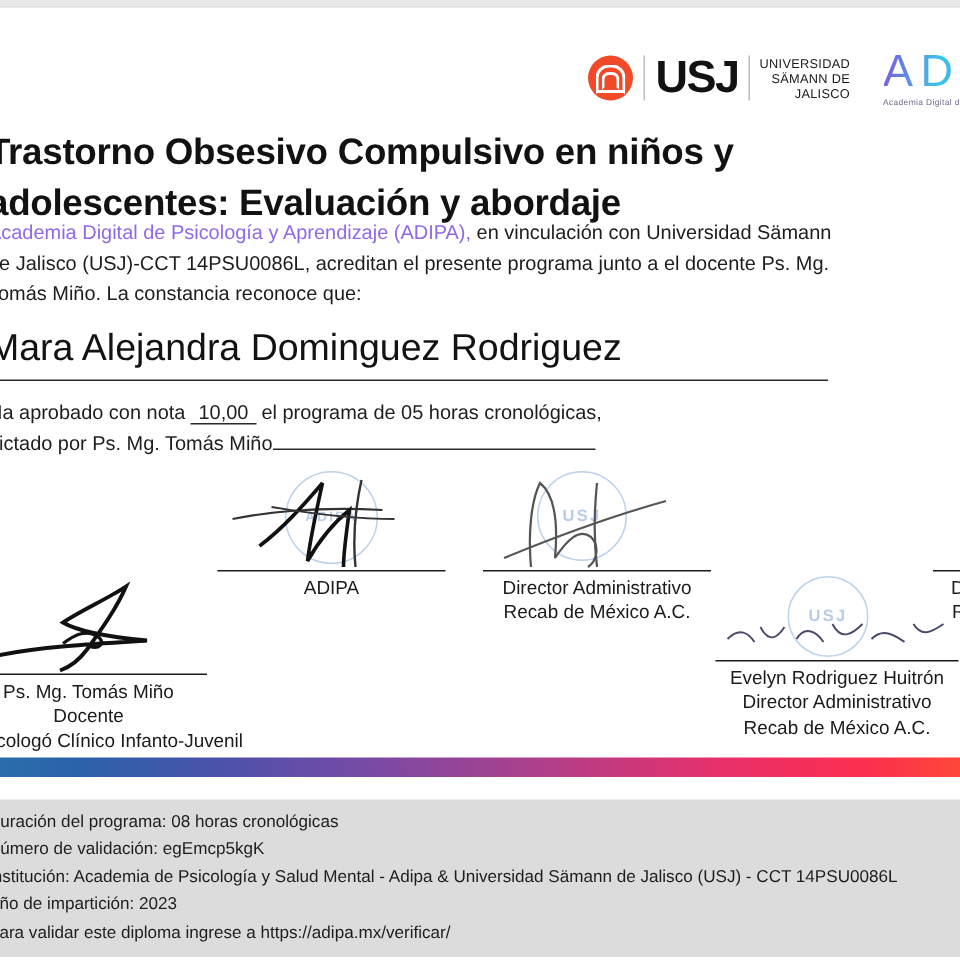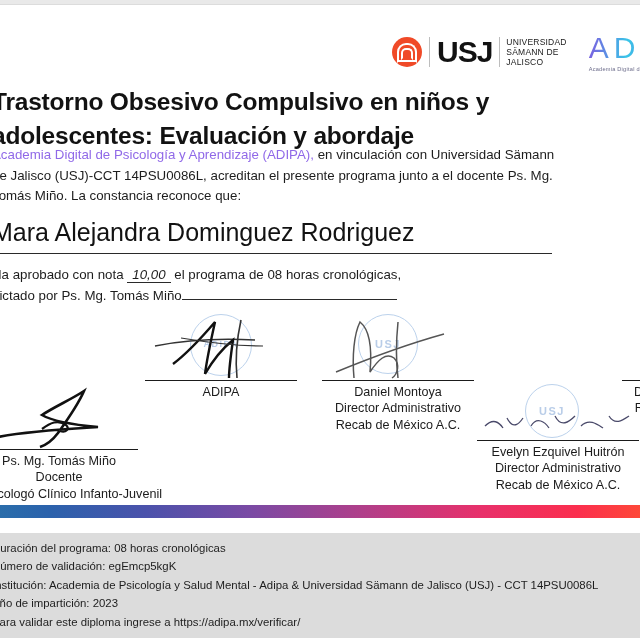--- a/index.html
+++ b/index.html
@@ -69,20 +69,21 @@
   .usj-word {
     font-size: 30px; font-weight: bold; letter-spacing: -1px;
     color: #121212; line-height: 1;
     border-left: 1.5px solid #bdbdbd; padding-left: 7px;
   }
   .usj-sub {
     font-size: 8.5px; line-height: 1.2; color: #1a1a1a;
     letter-spacing: 0.2px;
     border-left: 1.5px solid #bdbdbd; padding-left: 6px;
     white-space: pre-line;
+    text-align: right;
   }
 
   .adipa-logo { position: relative; margin-left: 6px; }
   .adipa-word {
     font-size: 30px; font-weight: 500; letter-spacing: 5px;
     line-height: 1;
     background: linear-gradient(95deg,#7c5ce0 0%,#38c6e8 32%,#6f5fe0 62%,#8a5ce0 100%);
     -webkit-background-clip: text; background-clip: text;
     color: transparent; -webkit-text-fill-color: transparent;
   }
@@ -116,21 +117,21 @@
     border-bottom: 1.4px solid #2a2a2a;
   }
 
   
   .nota {
     position: absolute; left: 70px; top: 259px;
     width: 600px;
     font-size: 13.3px; color: #1d1d1d; line-height: 1.6;
   }
   .nota u { text-decoration: none; border-bottom: 1.2px solid #2a2a2a;
-            padding: 0 5px; font-style: italic; }
+            padding: 0 5px; }
   .nota .tail { border-bottom: 1.2px solid #2a2a2a;
                 display: inline-block; width: 215px; }
 
   
   .sig {
     position: absolute;
     text-align: center;
     font-size: 12.6px; color: #1b1b1b; line-height: 1.3;
   }
   .sig .rule {
@@ -207,21 +208,21 @@
 
     <div class="body-par">
       <span class="brand-purple">Academia Digital de Psicología y Aprendizaje (ADIPA),</span><span> en vinculación con Universidad Sämann de Jalisco (USJ)-CCT 14PSU0086L, acreditan el presente programa junto a el docente Ps. Mg. Tomás Miño. La constancia reconoce que:</span>
     </div>
 
     <div class="student">Mara Alejandra Dominguez Rodriguez</div>
 
     <div class="nota">
       <span>Ha aprobado con nota</span>
       <u>10,00</u>
-      <span>el programa de 08 horas cronológicas,</span><br>
+      <span>el programa de 05 horas cronológicas,</span><br>
       <span>dictado por Ps. Mg. Tomás Miño</span><span class="tail"></span>
     </div>
 
     <div class="sig" style="left:58px; top:444px; width:158px;">
       <div class="ink">
         <svg viewBox="0 0 158 64" preserveAspectRatio="none">
           <path d="M18 52 C48 46, 86 44, 118 42 C96 40, 72 36, 62 30
                    C74 22, 92 14, 104 6 C98 20, 88 34, 78 48
                    C72 56, 66 60, 60 62" fill="none" stroke="#111" stroke-width="2.6"></path>
           <path d="M62 44 C70 38, 78 34, 86 40 C90 44, 86 48, 80 46" fill="none" stroke="#111" stroke-width="2.2"></path>
@@ -256,38 +257,37 @@
       </div>
       <div class="ink">
         <svg viewBox="0 0 152 64" preserveAspectRatio="none">
           <path d="M32 62 C30 40, 32 18, 38 6 C48 14, 50 34, 48 56
                    C56 44, 64 36, 72 42 C78 48, 76 58, 70 62" fill="none" stroke="#555" stroke-width="1.5"></path>
           <path d="M76 6 C74 26, 74 46, 76 62" fill="none" stroke="#555" stroke-width="1.5"></path>
           <path d="M14 56 C48 42, 86 28, 122 18" fill="none" stroke="#555" stroke-width="1.4"></path>
         </svg>
       </div>
       <div class="rule"></div>
-      <div>Daniel Montoya</div>
       <div>Director Administrativo</div>
       <div>Recab de México A.C.</div>
     </div>
 
     <div class="sig" style="left:555px; top:435px; width:162px;">
       <div class="seal" style="left:48px; top:-56px; width:54px; height:54px; font-size:11px;">
         <span class="sl1">USJ</span>
       </div>
       <div class="ink" style="height:44px">
         <svg viewBox="0 0 162 44" preserveAspectRatio="none">
           <path d="M8 30 C16 22, 22 26, 26 32 M30 22 C36 34, 42 28, 46 22
                    M54 30 C60 20, 68 26, 72 32 M78 20 C84 32, 92 26, 98 20
                    M104 30 C112 22, 120 28, 126 32 M132 20 C138 30, 146 24, 152 20" fill="none" stroke="#4a4a6a" stroke-width="1.3"></path>
         </svg>
       </div>
       <div class="rule"></div>
-      <div>Evelyn Ezquivel Huitrón</div>
+      <div>Evelyn Rodriguez Huitrón</div>
       <div>Director Administrativo</div>
       <div>Recab de México A.C.</div>
     </div>
 
     <div class="sig" style="left:700px; top:375px; width:150px; text-align:center;">
       <div class="rule"></div>
       <div></div>
       <div>Director Administrativo</div>
       <div>Recab de México A.C.</div>
     </div>

